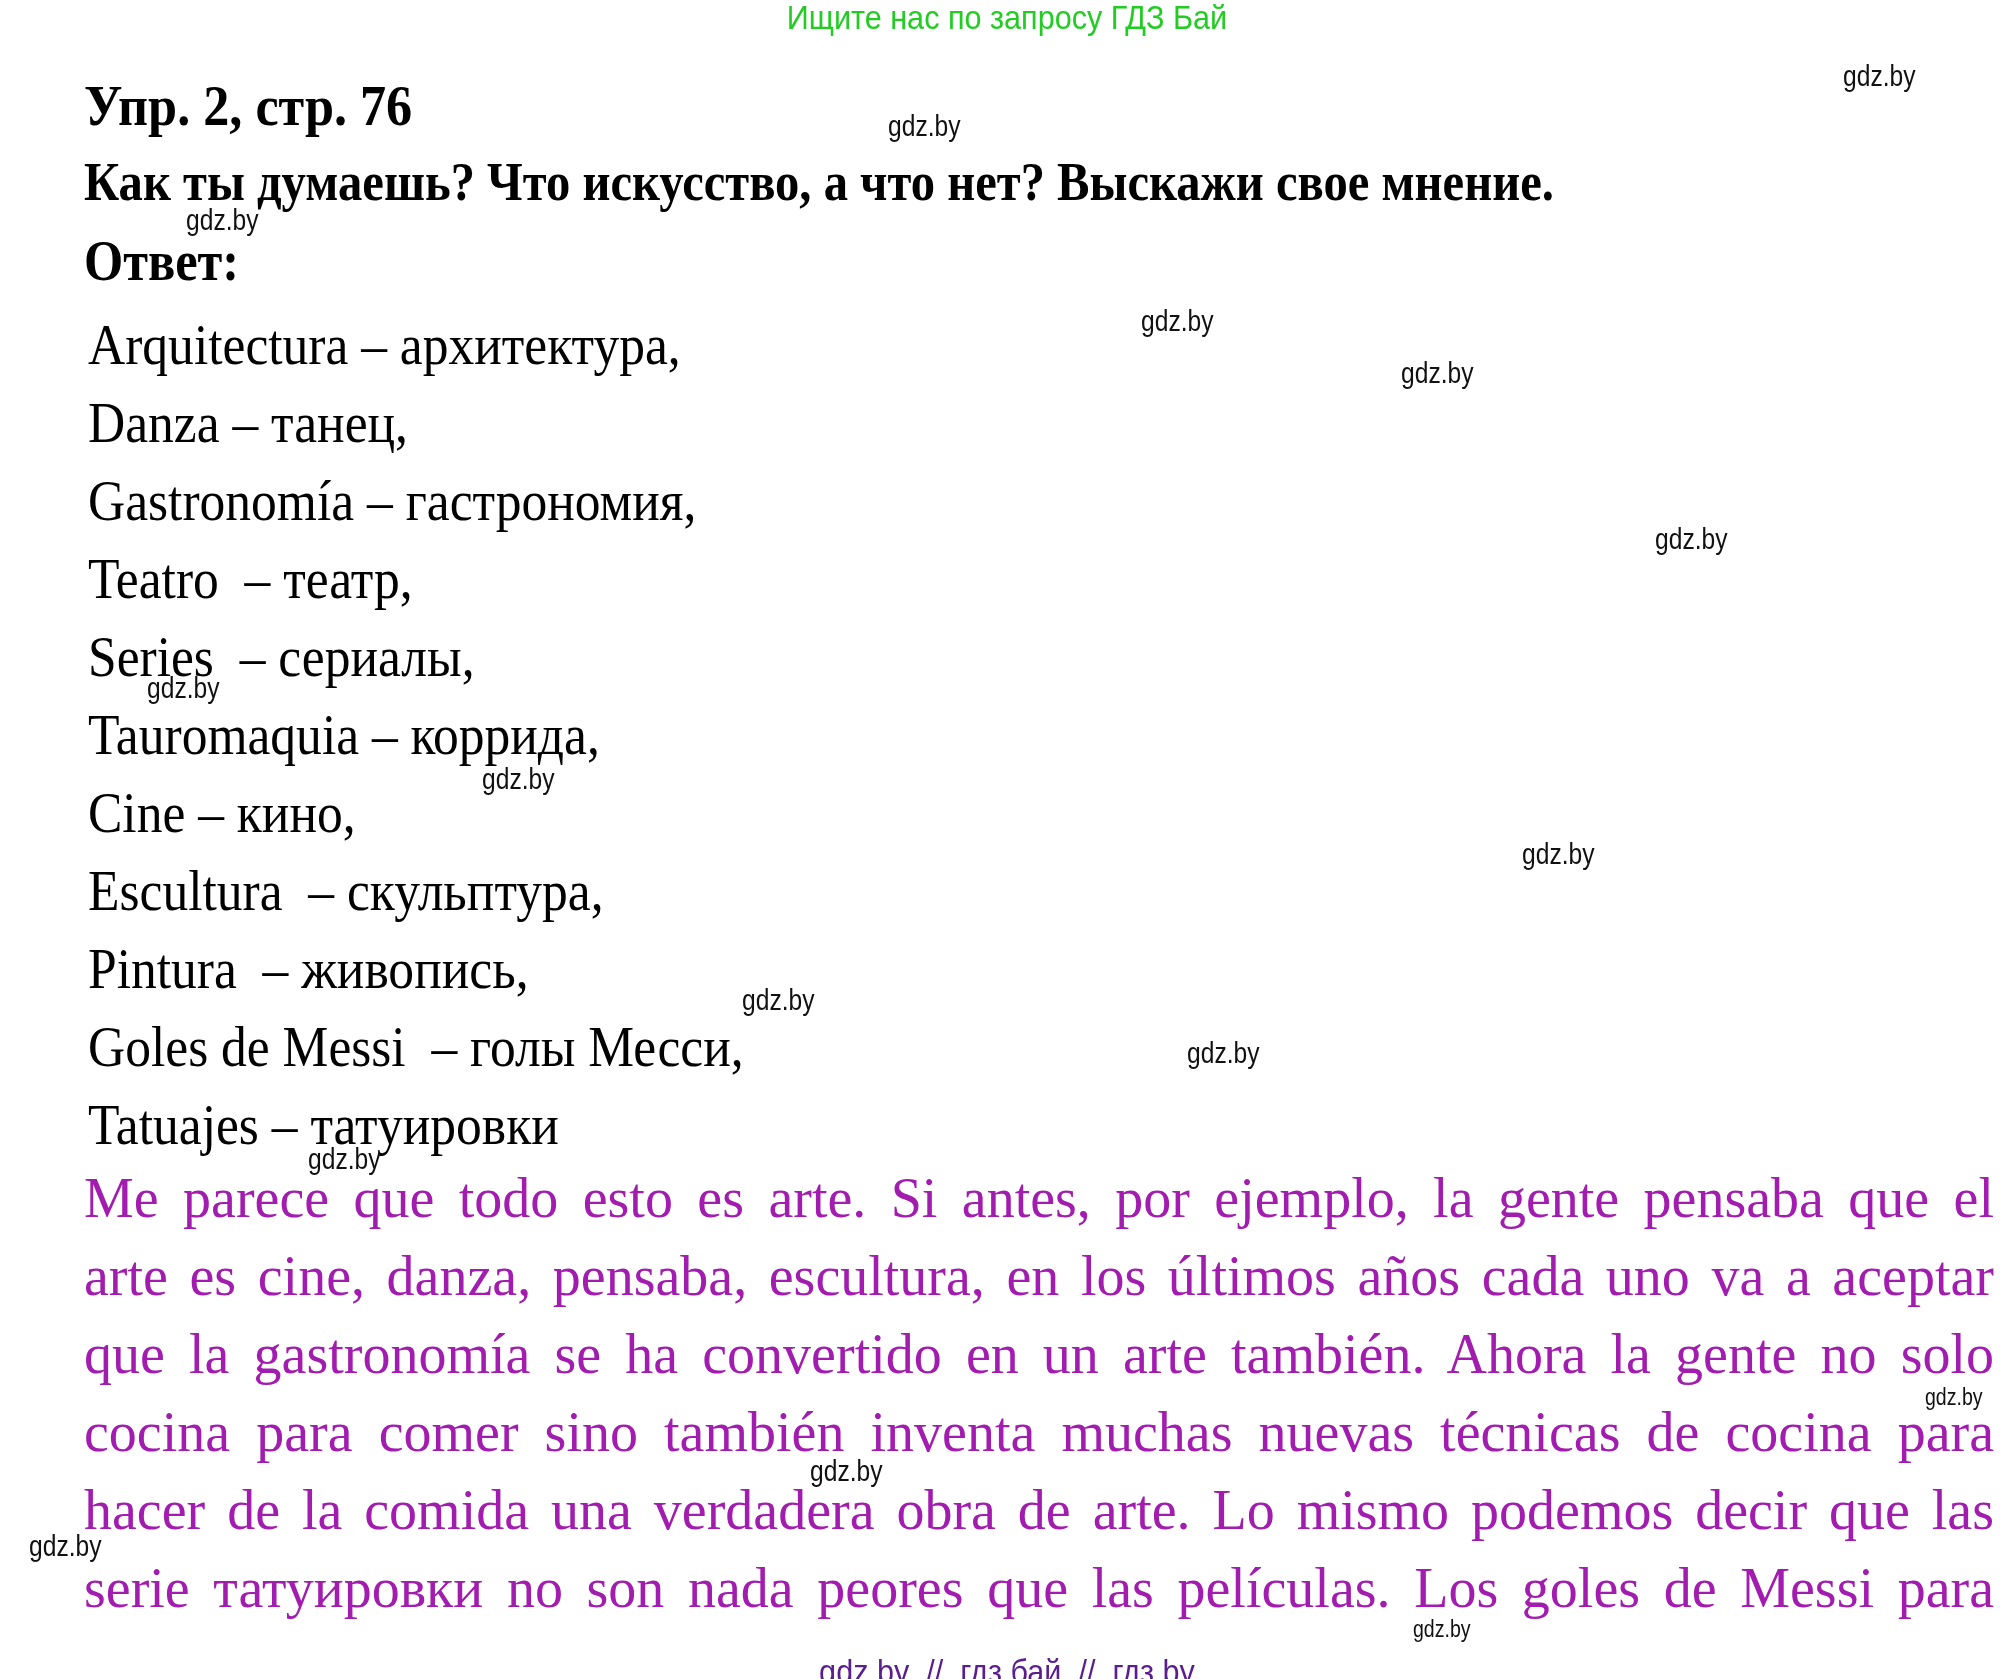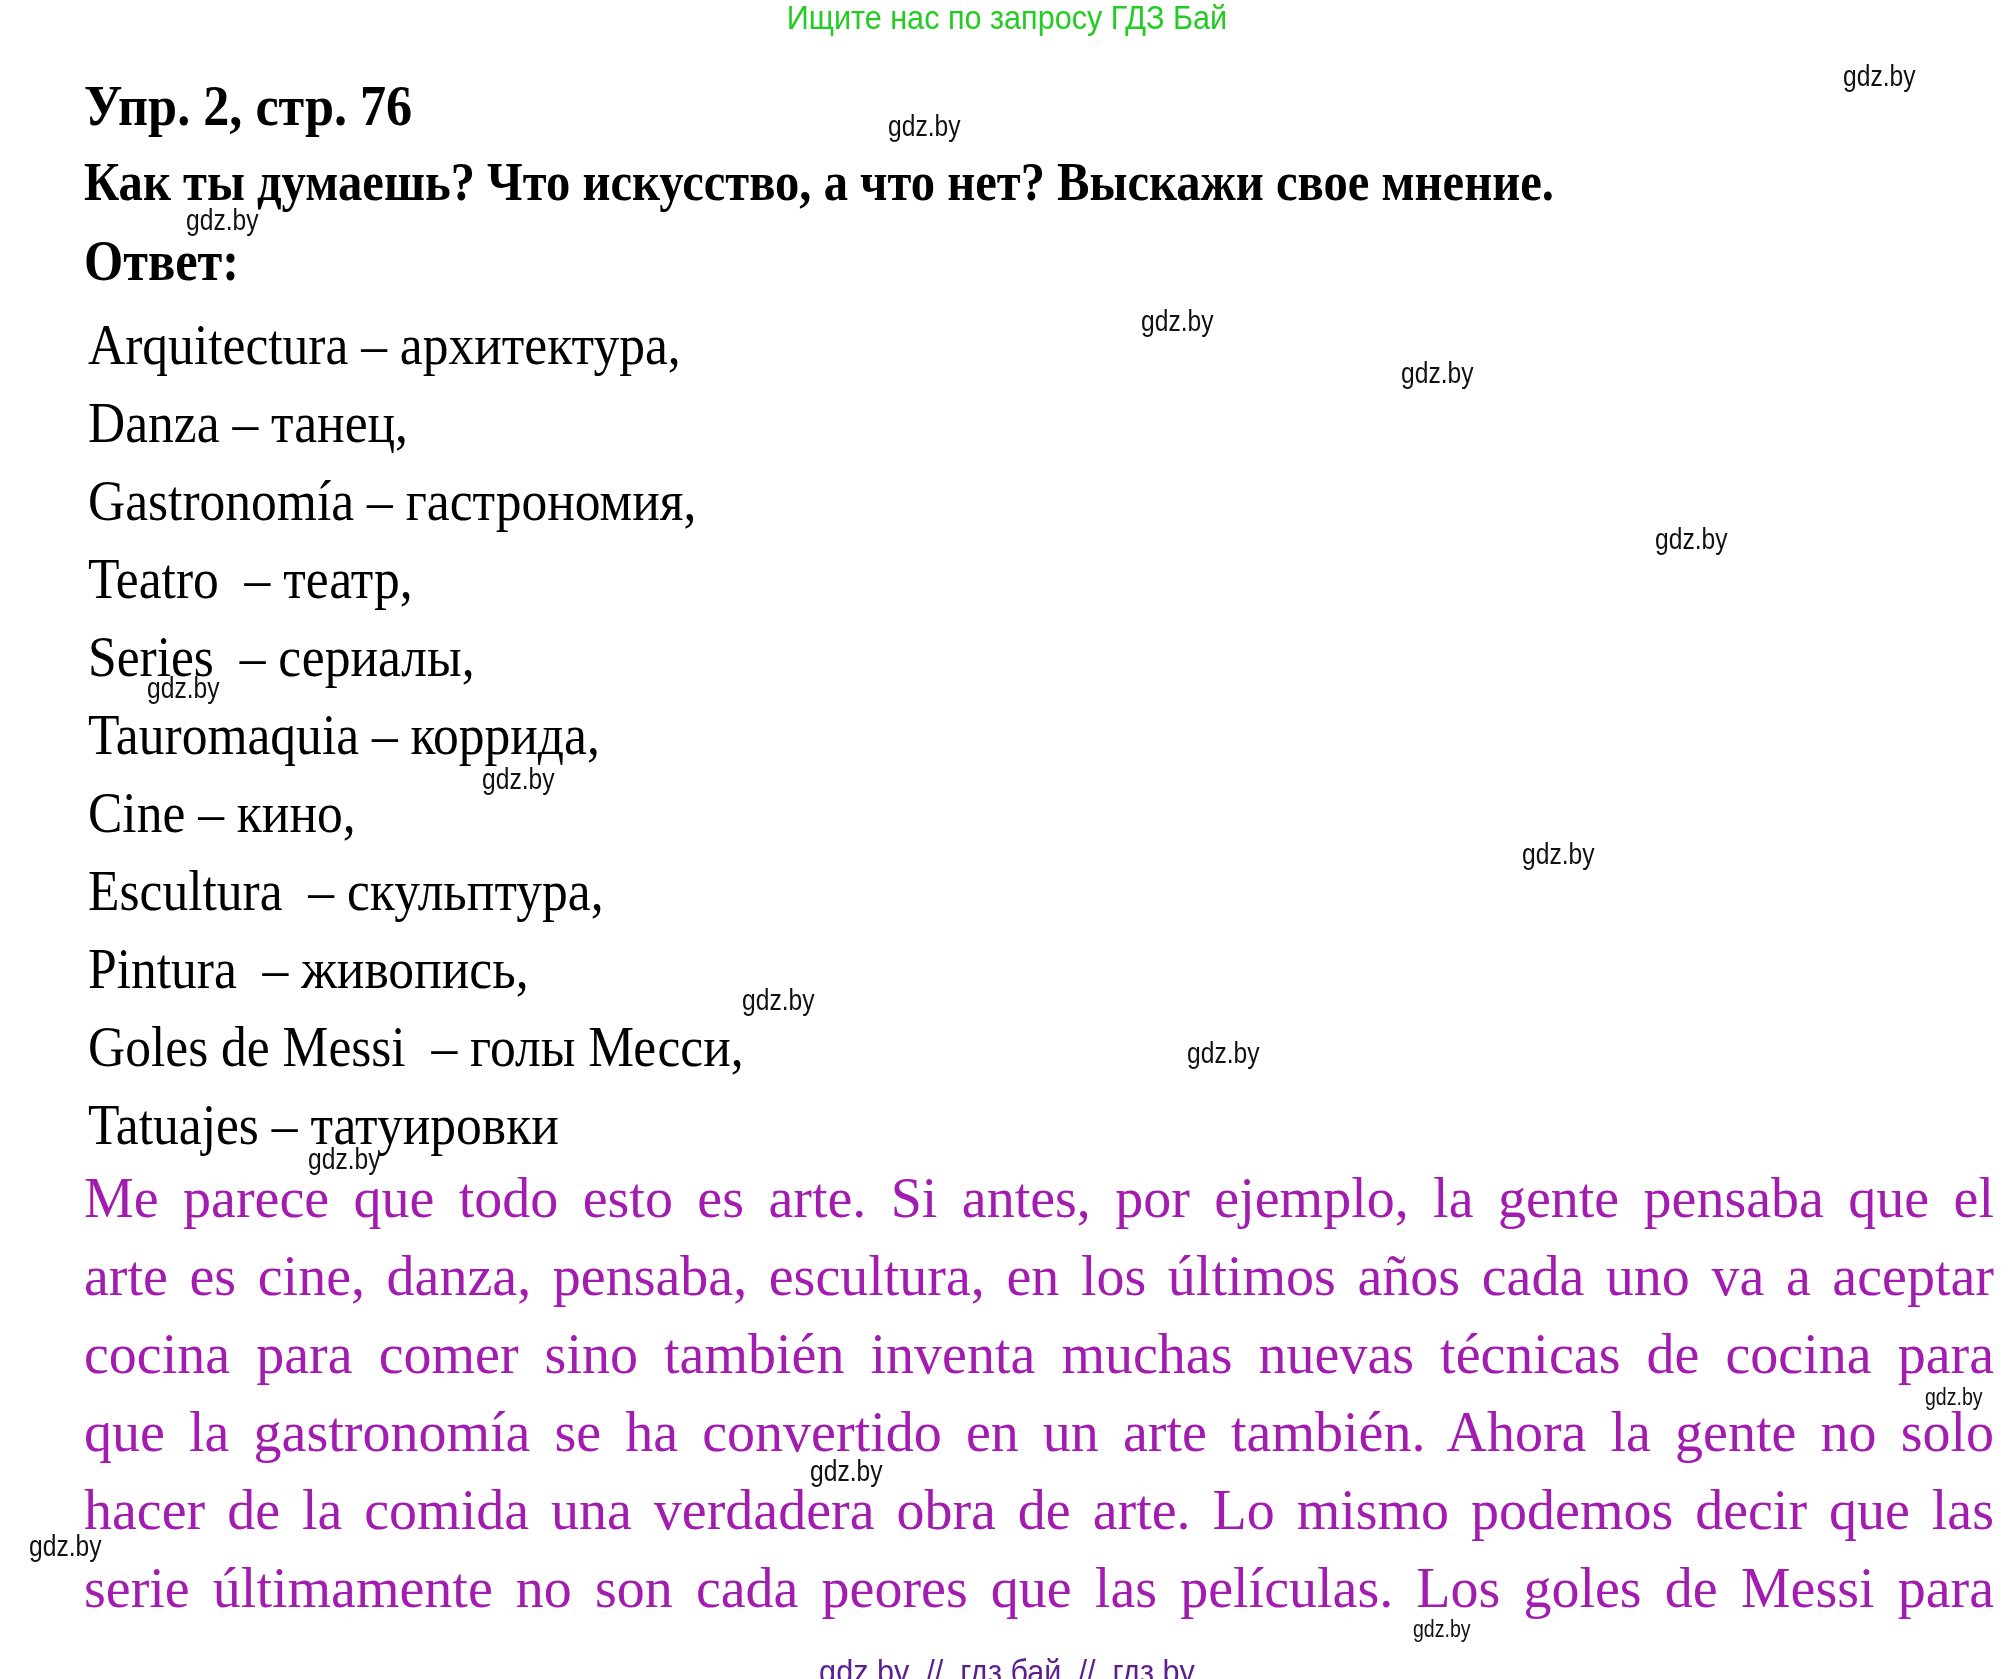--- a/index.html
+++ b/index.html
@@ -60,24 +60,24 @@
   <li><span>Cine</span><span> – </span><span>кино,</span></li>
   <li><span>Escultura</span><span>  – </span><span>скульптура,</span></li>
   <li><span>Pintura</span><span>  – </span><span>живопись,</span></li>
   <li><span>Goles de Messi</span><span>  – </span><span>голы Месси,</span></li>
   <li><span>Tatuajes</span><span> – </span><span>татуировки</span></li>
 </ul>
 
 <div class="para">
   <span class="line" style="text-align-last: justify;">Me parece que todo esto es arte. Si antes, por ejemplo, la gente pensaba que el</span>
   <span class="line" style="text-align-last: justify;">arte es cine, danza, pensaba, escultura, en los últimos años cada uno va a aceptar</span>
+  <span class="line" style="text-align-last: justify;">que la gastronomía se ha convertido en un arte también. Ahora la gente no solo</span>
   <span class="line" style="text-align-last: justify;">cocina para comer sino también inventa muchas nuevas técnicas de cocina para</span>
-  <span class="line" style="text-align-last: justify;">que la gastronomía se ha convertido en un arte también. Ahora la gente no solo</span>
   <span class="line" style="text-align-last: justify;">hacer de la comida una verdadera obra de arte. Lo mismo podemos decir que las</span>
-  <span class="line" style="text-align-last: justify;">serie últimamente no son cada peores que las películas. Los goles de Messi para</span>
+  <span class="line" style="text-align-last: justify;">serie татуировки no son nada peores que las películas. Los goles de Messi para</span>
 </div>
 
 <div id="watermarks">
     <div class="wm" style="left: 1843px; top: 60px;">gdz.by</div>
     <div class="wm" style="left: 888px; top: 110px;">gdz.by</div>
     <div class="wm" style="left: 186px; top: 204px;">gdz.by</div>
     <div class="wm" style="left: 1141px; top: 305px;">gdz.by</div>
     <div class="wm" style="left: 1401px; top: 357px;">gdz.by</div>
     <div class="wm" style="left: 1655px; top: 523px;">gdz.by</div>
     <div class="wm" style="left: 147px; top: 672px;">gdz.by</div>

